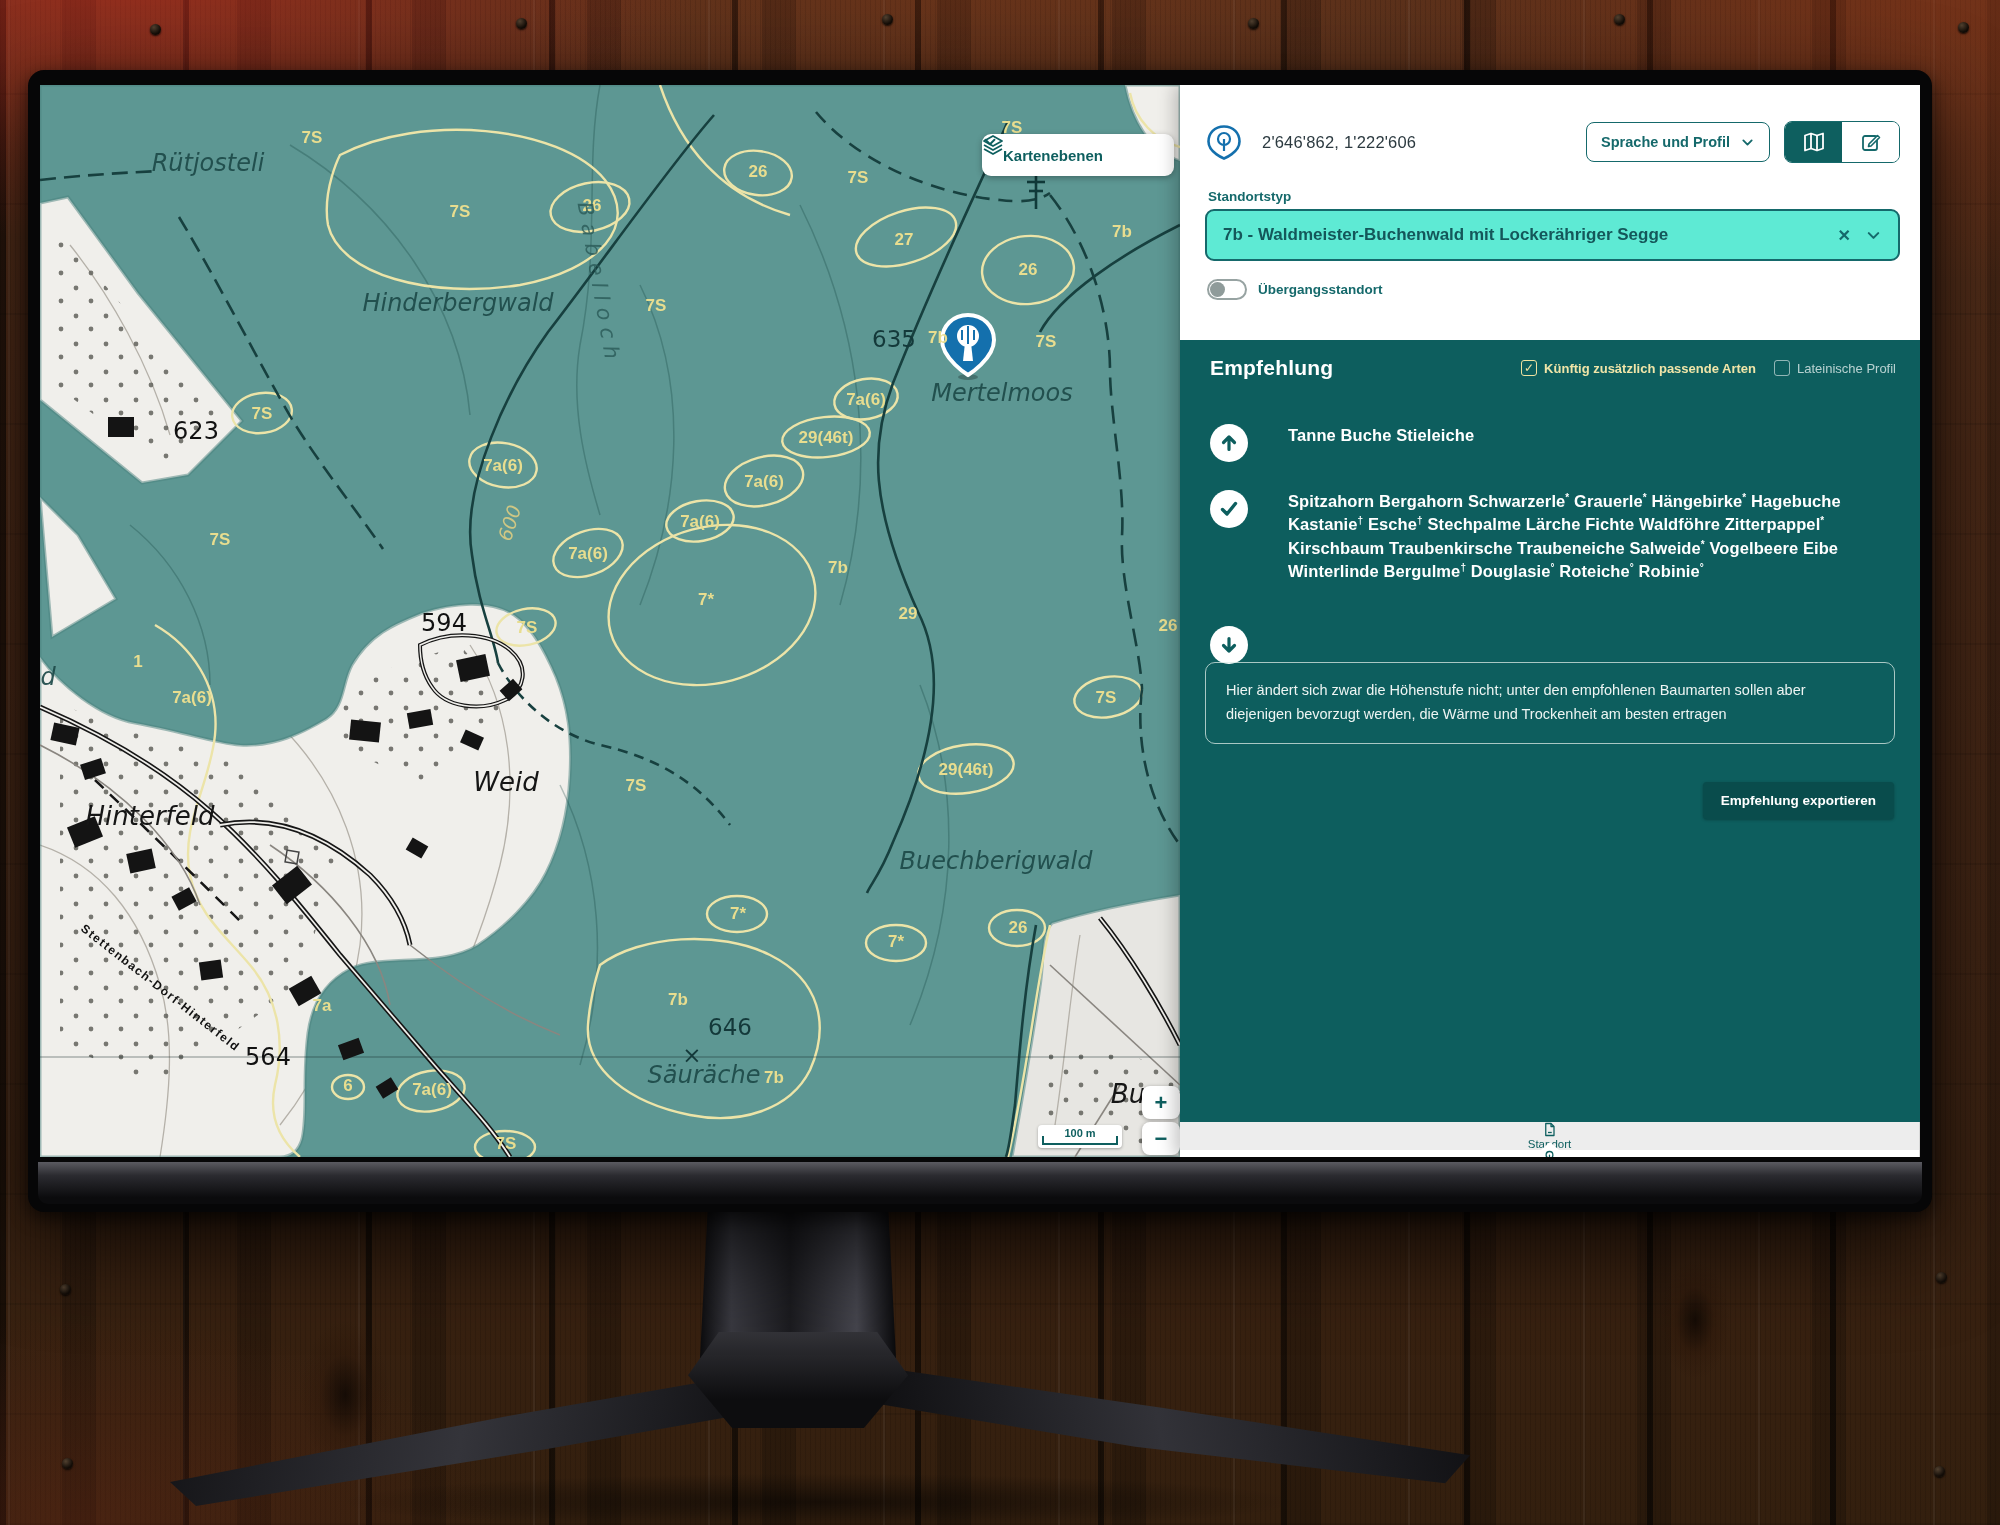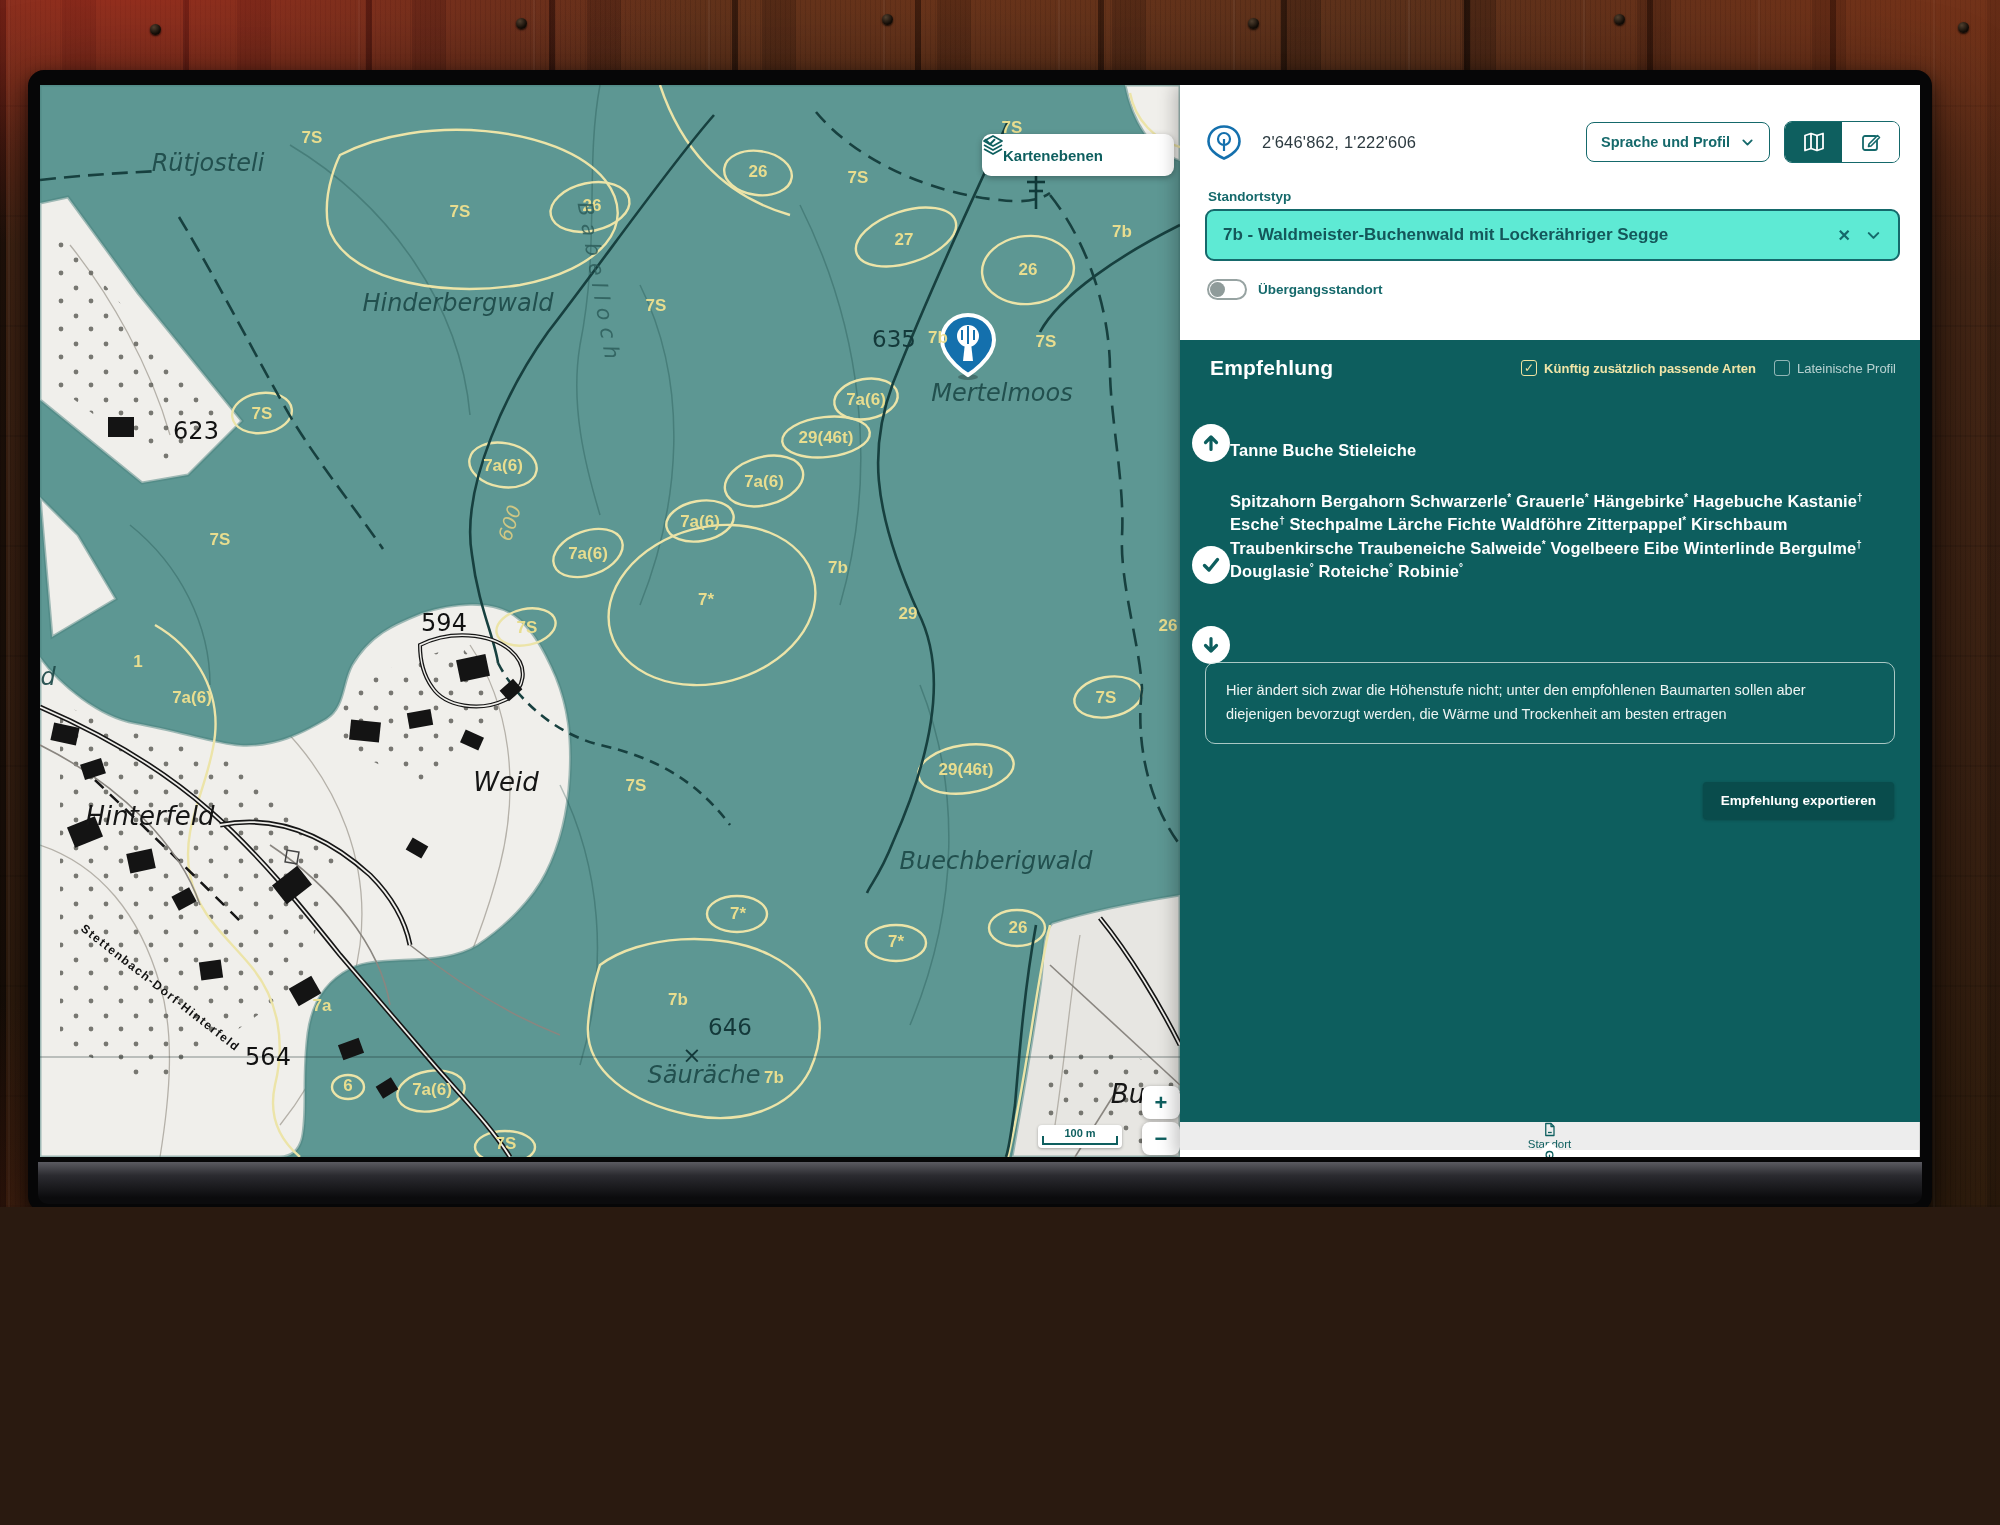--- a/index.html
+++ b/index.html
@@ -1,16 +1,16 @@
 <!DOCTYPE html>
 <html><head>
 <meta charset="utf-8">
 <style>
   html,body{margin:0;padding:0;background:#2a1a10;}
-  .stage{position:relative;width:2000px;height:1207px;overflow:hidden;
+  .stage{position:relative;width:2000px;height:1525px;overflow:hidden;
     background:
       radial-gradient(900px 420px at 6% -2%, rgba(203,44,33,.55), transparent 65%),
       radial-gradient(700px 300px at 48% -4%, rgba(150,60,25,.30), transparent 70%),
       radial-gradient(800px 400px at 97% 0%, rgba(150,52,22,.42), transparent 70%),
       radial-gradient(600px 300px at 4% 100%, rgba(140,48,28,.25), transparent 70%),
       repeating-linear-gradient(90deg, rgba(0,0,0,.55) 0 6px, transparent 6px 183px),
       repeating-linear-gradient(90deg, rgba(255,255,255,.05) 8px 10px, transparent 10px 62px, rgba(0,0,0,.20) 62px 96px, transparent 96px 183px),
       repeating-linear-gradient(90deg, rgba(0,0,0,.12) 0 1px, transparent 1px 5px),
       repeating-linear-gradient(0deg, rgba(0,0,0,.10) 0 2px, transparent 2px 110px),
       linear-gradient(180deg,#5a311b,#4a2917 30%,#3f2414 62%,#331f0e);
@@ -89,21 +89,21 @@
   .teal-head{position:absolute;top:16px;left:30px;right:24px;display:flex;align-items:center;}
   .teal-head h2{margin:0;font-size:21px;font-weight:700;letter-spacing:.2px;}
   .chk{display:flex;align-items:center;gap:7px;cursor:pointer;}
   .chk .box{width:16px;height:16px;border-radius:3px;display:flex;align-items:center;justify-content:center;font-size:12px;box-sizing:border-box;}
   .chk.c1{margin-left:auto;}
   .chk.c1 .box{border:1.6px solid #eee2a0;color:#eee2a0;}
   .chk.c1 span.lb{color:#f0e5a8;font-weight:700;font-size:13px;}
   .chk.c2{margin-left:18px;}
   .chk.c2 .box{border:1.6px solid rgba(255,255,255,.55);}
   .chk.c2 span.lb{color:rgba(225,238,236,.8);font-size:13px;}
-  .rec-row{position:absolute;left:12px;right:26px;display:flex;align-items:flex-end;}
+  .rec-row{position:absolute;left:30px;right:26px;display:flex;align-items:flex-start;gap:40px;}
   .circ{flex:none;width:38px;height:38px;border-radius:50%;background:#fff;display:flex;align-items:center;justify-content:center;}
   .rec-text{font-size:16.5px;font-weight:700;line-height:1.42;letter-spacing:.1px;}
   .rec-text sup{font-size:10px;}
   .note-box{position:absolute;left:25px;right:25px;top:322px;min-height:60px;border:1.5px solid rgba(222,236,231,.75);
     border-radius:10px;padding:16px 20px;font-size:14.5px;line-height:1.65;color:#eef5f3;box-sizing:border-box;}
   .export-btn{position:absolute;top:442px;right:26px;background:#094c4c;color:#fff;border:none;border-radius:4px;
     font-weight:700;font-size:13.5px;padding:11px 18px;cursor:pointer;box-shadow:0 1px 3px rgba(0,0,0,.3);font-family:inherit;}
 
   .panel-nav{position:absolute;top:1037px;left:0;width:740px;height:35px;display:flex;background:#ededed;flex-direction:column;}
   .tab{flex:1;display:flex;flex-direction:column;align-items:center;justify-content:center;gap:1px;background:#ededed;

